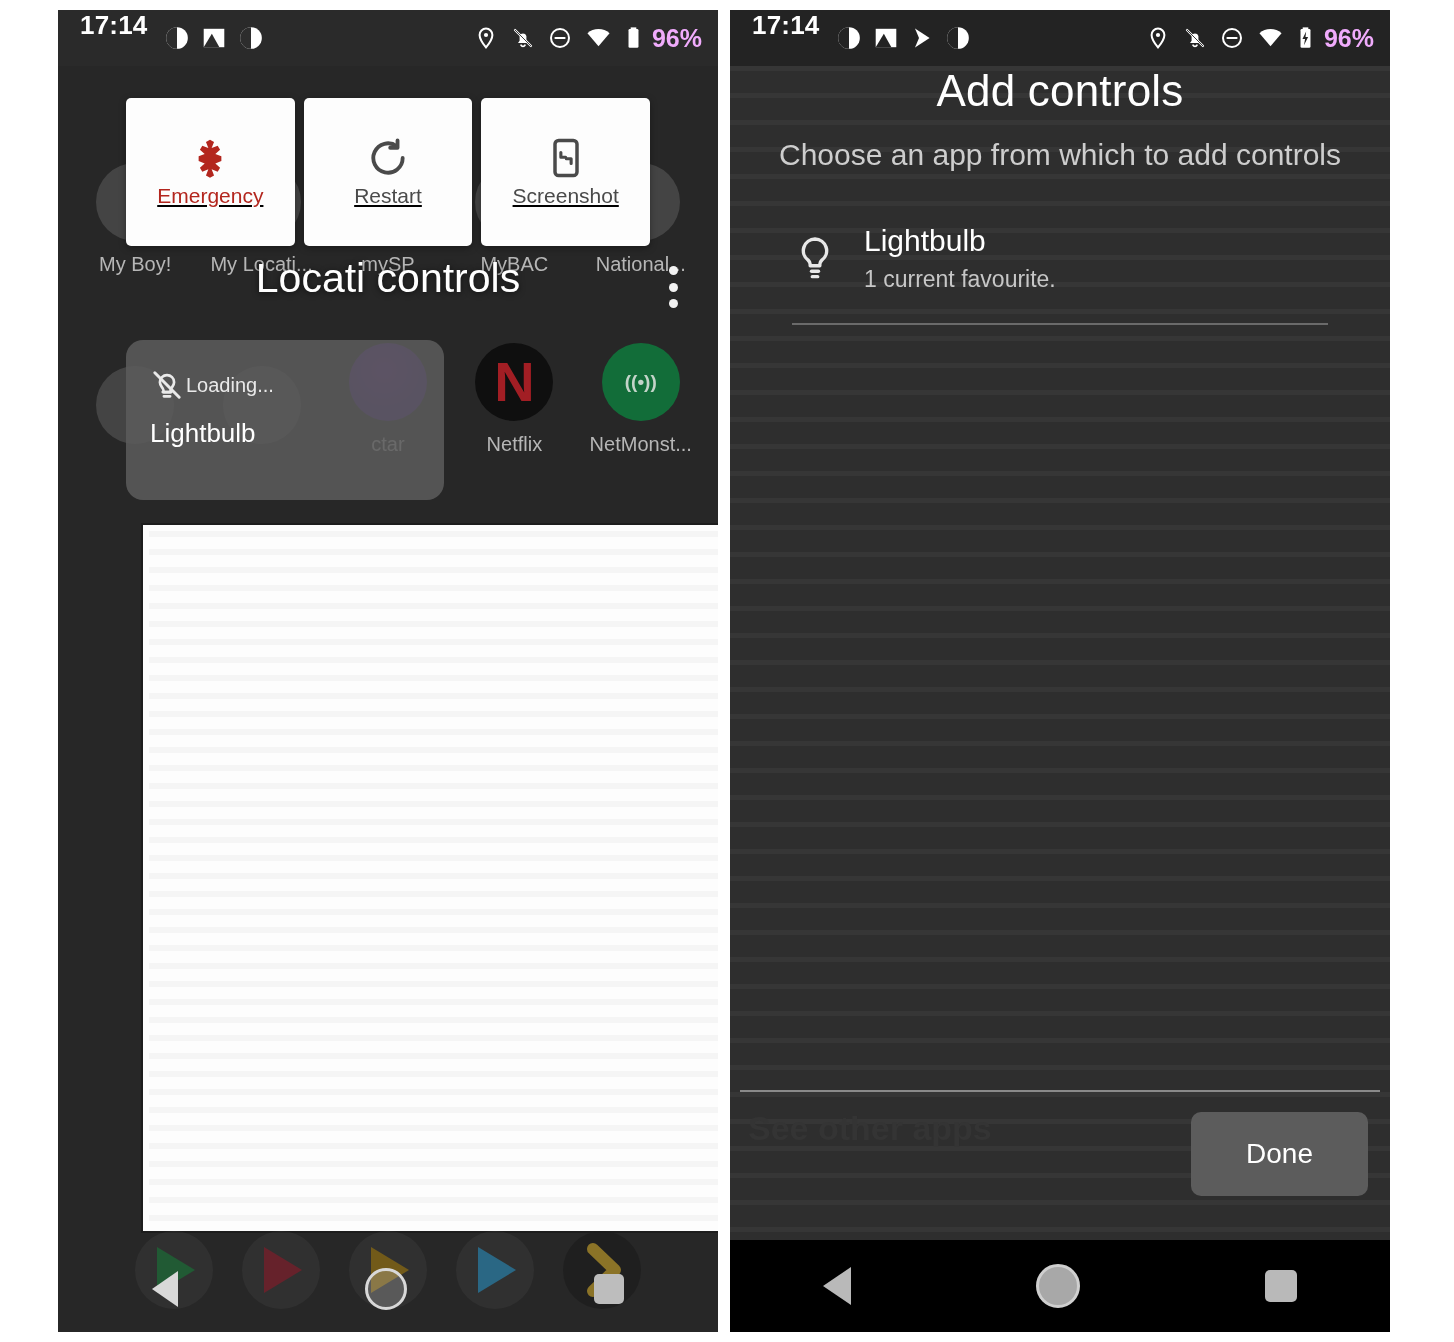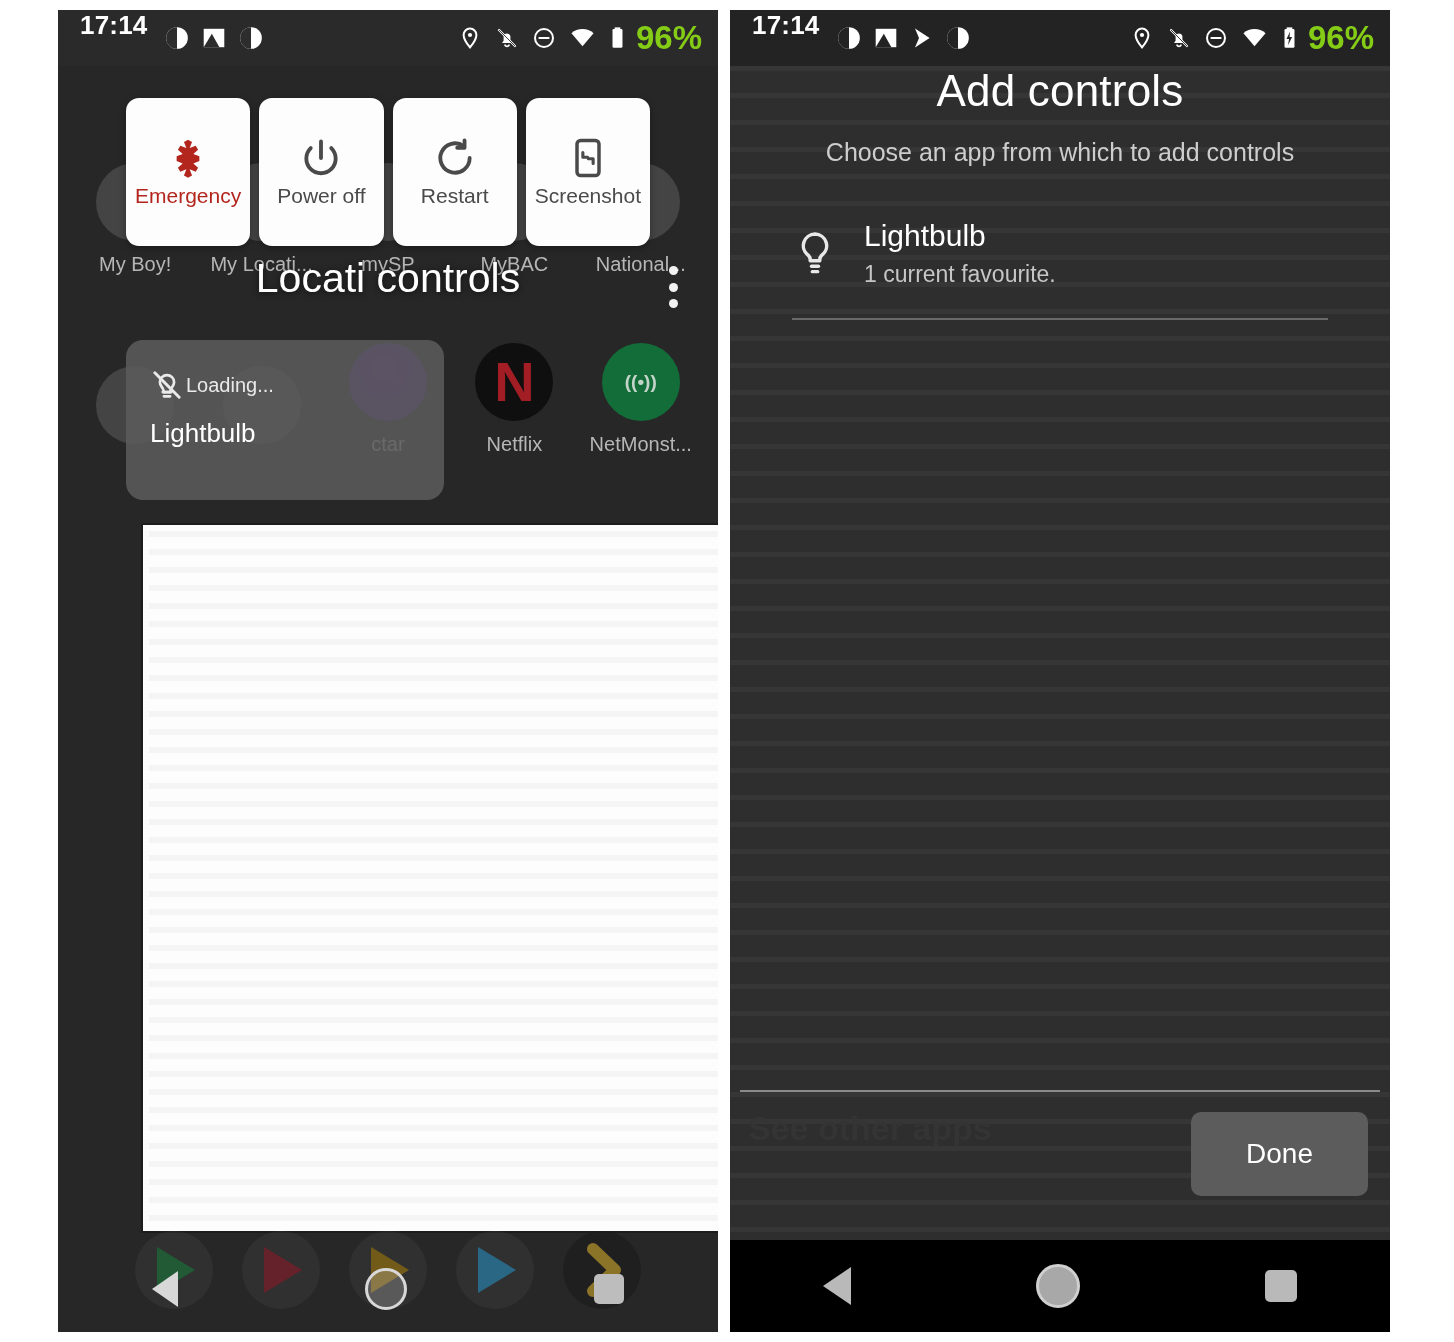--- a/index.html
+++ b/index.html
@@ -21,21 +21,21 @@
     position: absolute; top: 0; left: 0; right: 0; height: 56px;
     display: flex; 
     padding: 0 16px 0 22px;
     z-index: 40;
   }
   #phone-left  .statusbar { background: rgba(45,45,45,0.72); }
   #phone-right .statusbar { background: #232323; }
   .sb-clock { font-size: 26px; font-weight: 600; color: #fff; letter-spacing: .2px; }
   .sb-left-icons { display: flex; align-items: center; gap: 11px; margin-left: 16px; }
   .sb-right { margin-left: auto; display: flex; align-items: center; gap: 13px; }
-  .sb-batt-text { font-size: 33px; font-weight: 600; color:#84cc16; margin-left:-3px; }
+  .sb-batt-text { font-size: 25px; font-weight: 600; color:#f0abfc; margin-left:-3px; }
   .sb-ico { display:block; }
 
   
   .wallpaper {
     position: absolute; inset: 0;
     background:
       linear-gradient(115deg, rgba(255,255,255,.035) 0 1px, transparent 1px 86px),
       linear-gradient(22deg,  rgba(255,255,255,.03) 0 1px, transparent 1px 120px),
       linear-gradient(160deg, rgba(255,255,255,.025) 0 1px, transparent 1px 150px),
       #3c3c3c;
@@ -57,23 +57,24 @@
   .ic-netmon::after { content:"((•))"; font-size: 19px; color:#dff3e6; font-weight:700; }
   .ic-plain { background:#4a4a4a; }
 
   
   .power-row {
     position:absolute; z-index: 20;
     top: 88px; left: 68px; right: 68px;
     display:flex; gap: 9px;
   }
   .power-btn {
-    flex: 1 1 0; height: 148px; background:#fdfdfd; border-radius: 13px;
+    flex: 1 1 0; height: 148px; background:#fdfdfd; border-radius: 5px;
     display:flex; flex-direction:column; align-items:center; justify-content:center; gap: 4px;
     box-shadow: 0 2px 7px rgba(0,0,0,.35);
+    text-decoration: underline;
   }
   .power-label { font-size: 21px; color:#4a4a4a; }
   .power-btn.emergency .power-label { color:#b3261e; }
 
   .qc-title {
     position:absolute; z-index:21; top: 245px; left:0; right:0;
     text-align:center; color:#fff; font-size: 41px; font-weight: 400;
     text-shadow: 0 1px 6px rgba(0,0,0,.6);
   }
   .qc-overflow {
@@ -114,21 +115,21 @@
                  display:flex; align-items:center; justify-content: space-around; }
   .nav-back-l { width:0;height:0;border-top:18px solid transparent;border-bottom:18px solid transparent;border-right:26px solid #d8d8d8; }
   .nav-home-l { width:42px;height:42px;border-radius:50%;border:3px solid #d8d8d8; background: rgba(210,210,210,.25); }
   .nav-rec-l  { width:30px;height:30px;border-radius:5px;background:#bdbdbd; }
 
   
   .rp-body { position:absolute; inset:56px 0 92px 0; background:#2e2e2e; }
   .rp-ghost { position:absolute; inset:0; opacity:.035; }
   .rp-ghost i { display:block; height:5px; background:#fff; margin: 0 0 22px 0; }
   .rp-title { text-align:center; color:#fff; font-size: 44px; font-weight: 500; letter-spacing:.2px; }
-  .rp-sub   { text-align:center; color:#cdcdcd; font-size: 25px; padding-top: 22px; }
+  .rp-sub   { text-align:center; color:#cdcdcd; font-size: 30px; padding-top: 22px; }
 
   .rp-item { display:flex; align-items:center; gap: 26px; margin: 52px 62px 0 62px; padding-bottom: 30px; }
   .rp-item-text { display:flex; flex-direction:column; gap: 8px; }
   .rp-item-title { color:#ffffff; font-size: 30px; }
   .rp-item-sub   { color:#c6c6c6; font-size: 23px; }
   .rp-divider { height:2px; background:#6a6a6a; margin: 0 62px; }
 
   .rp-foot-divider { position:absolute; left: 10px; right: 10px; bottom: 148px; height: 2px; background:#8a8a8a; }
   .rp-seeother { position:absolute; left: 18px; bottom: 92px; font-size: 34px; font-weight:700; color:#343434; }
   .rp-done {
@@ -280,27 +281,20 @@
 
     <div class="power-row">
       <div class="power-btn emergency">
         <svg width="44" height="44" viewBox="0 0 24 24">
           <path fill="#b3261e" d="M12 2l2.2 1.3-1.3 3.3 3.3-1.3L17.5 7.5l-2.6 2.3 3.3 1.3v2.6l-3.3 1.3 2.6 2.3-1.3 2.2-3.3-1.3 1.3 3.3L12 22.8l-2.2-1.3 1.3-3.3-3.3 1.3-1.3-2.2 2.6-2.3L5.8 13.7v-2.6l3.3-1.3L6.5 7.5 7.8 5.3l3.3 1.3L9.8 3.3z"></path>
         </svg>
         <div class="power-label">Emergency</div>
       </div>
       <div class="power-btn">
         <svg width="44" height="44" viewBox="0 0 24 24">
-          <path d="M12 3v9" stroke="#4a4a4a" stroke-width="2.1" stroke-linecap="round" fill="none"></path>
-          <path d="M6.4 6.6a8 8 0 1 0 11.2 0" stroke="#4a4a4a" stroke-width="2.1" stroke-linecap="round" fill="none"></path>
-        </svg>
-        <div class="power-label">Power off</div>
-      </div>
-      <div class="power-btn">
-        <svg width="44" height="44" viewBox="0 0 24 24">
           <path d="M20 12a8 8 0 1 1-3.2-6.4" stroke="#4a4a4a" stroke-width="2.1" fill="none" stroke-linecap="round"></path>
           <polyline points="17.2,2.4 17.2,6.4 13.2,6.4" stroke="#4a4a4a" stroke-width="2.1" fill="none" stroke-linecap="round" stroke-linejoin="round"></polyline>
         </svg>
         <div class="power-label">Restart</div>
       </div>
       <div class="power-btn">
         <svg width="44" height="44" viewBox="0 0 24 24">
           <rect x="6" y="2.4" width="12" height="19.2" rx="2" stroke="#4a4a4a" stroke-width="1.9" fill="none"></rect>
           <polyline points="9.2,9 9.2,11.6 11.8,11.6" stroke="#4a4a4a" stroke-width="1.7" fill="none" stroke-linecap="round" stroke-linejoin="round"></polyline>
           <polyline points="14.8,15 14.8,12.4 12.2,12.4" stroke="#4a4a4a" stroke-width="1.7" fill="none" stroke-linecap="round" stroke-linejoin="round"></polyline>

